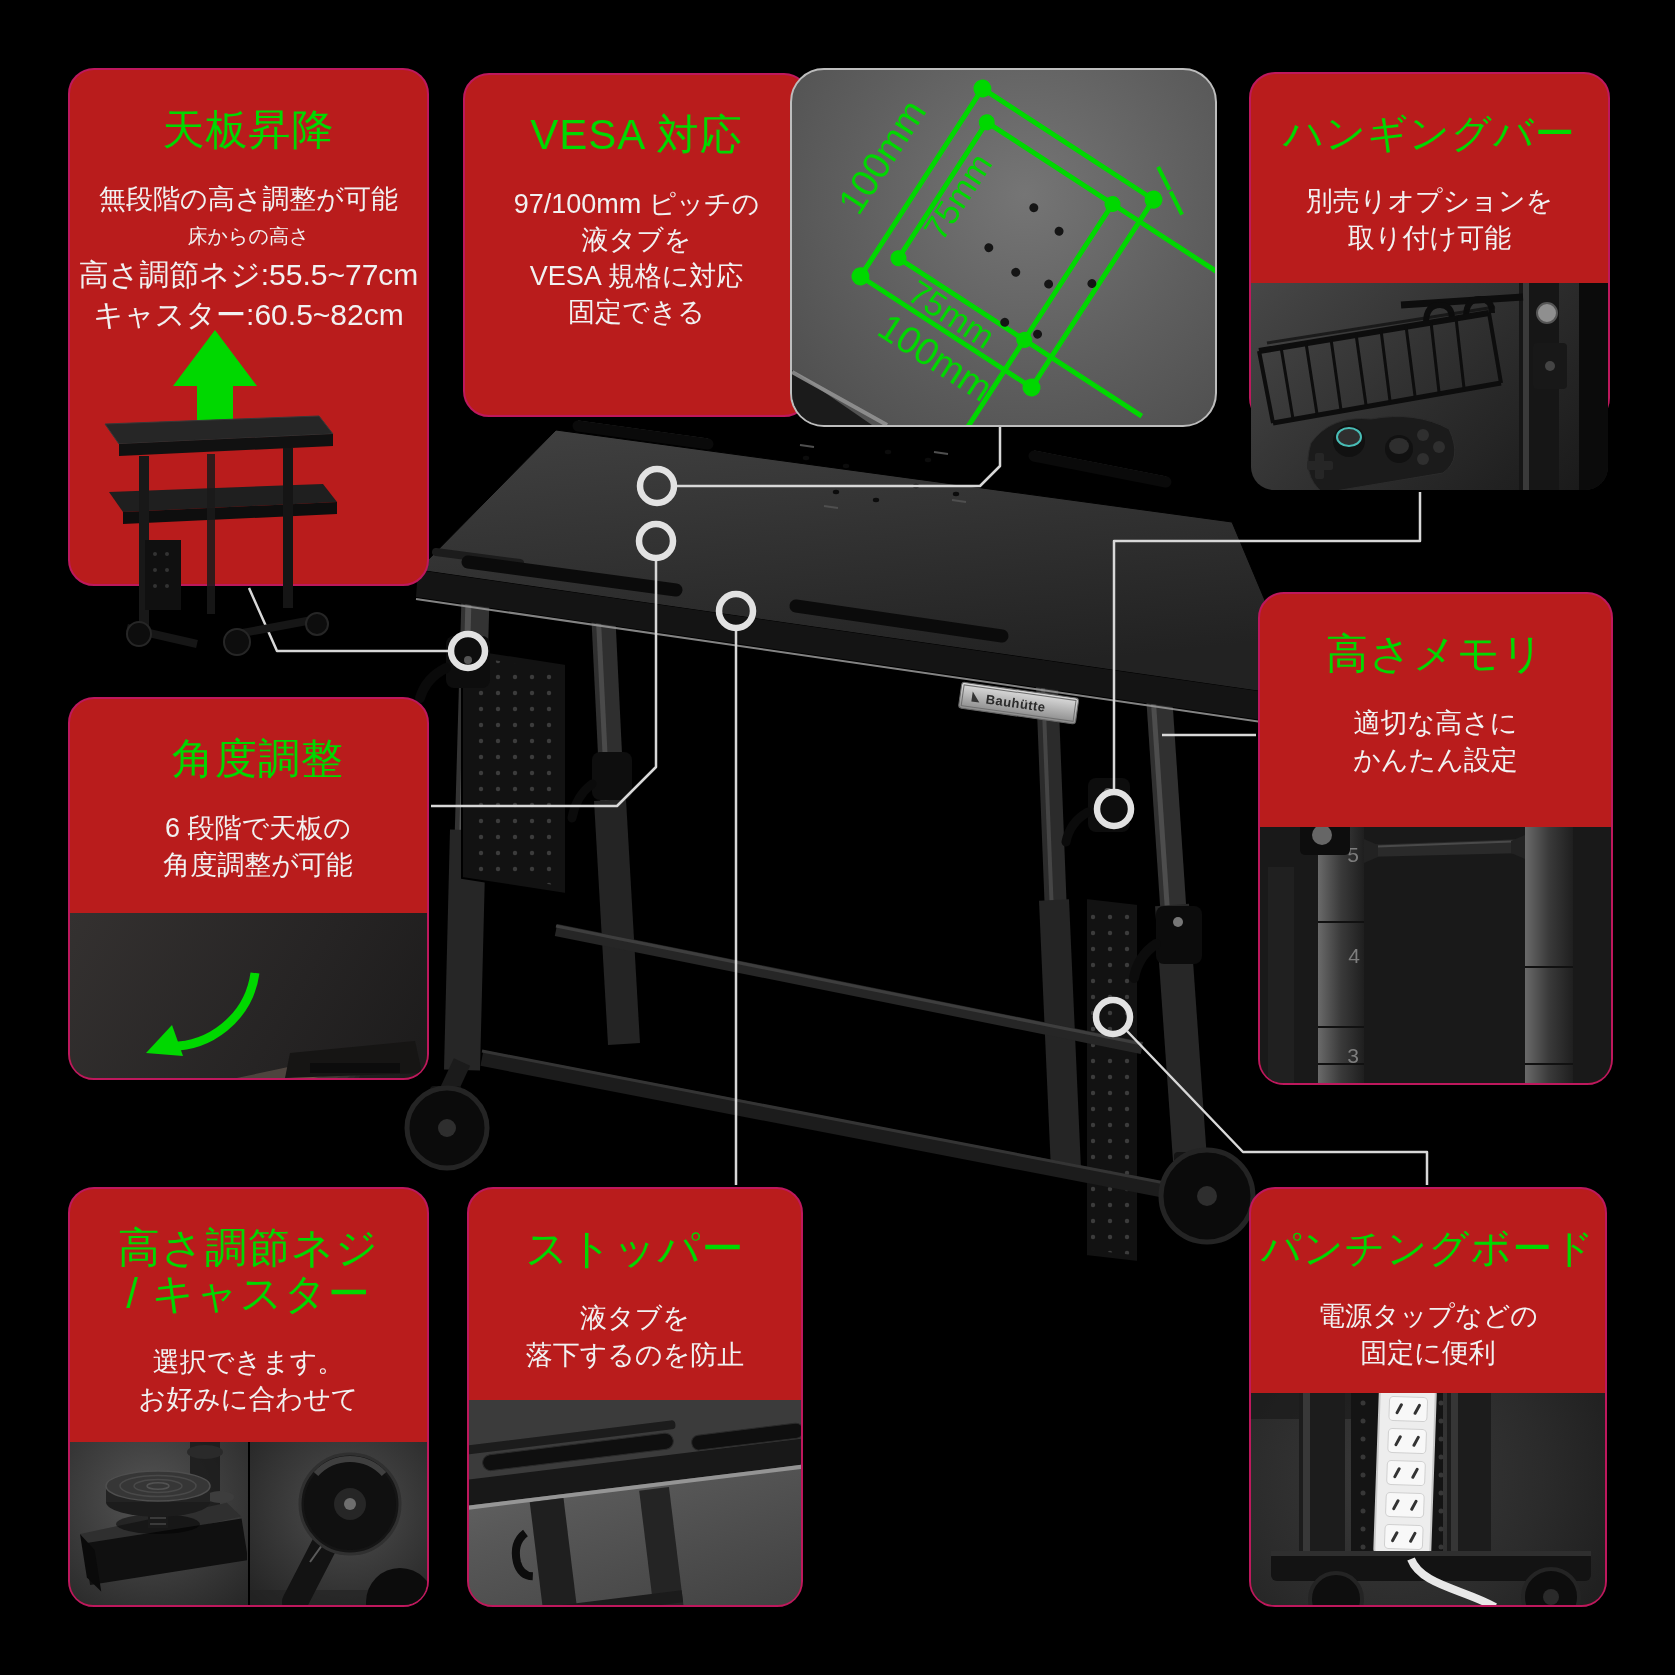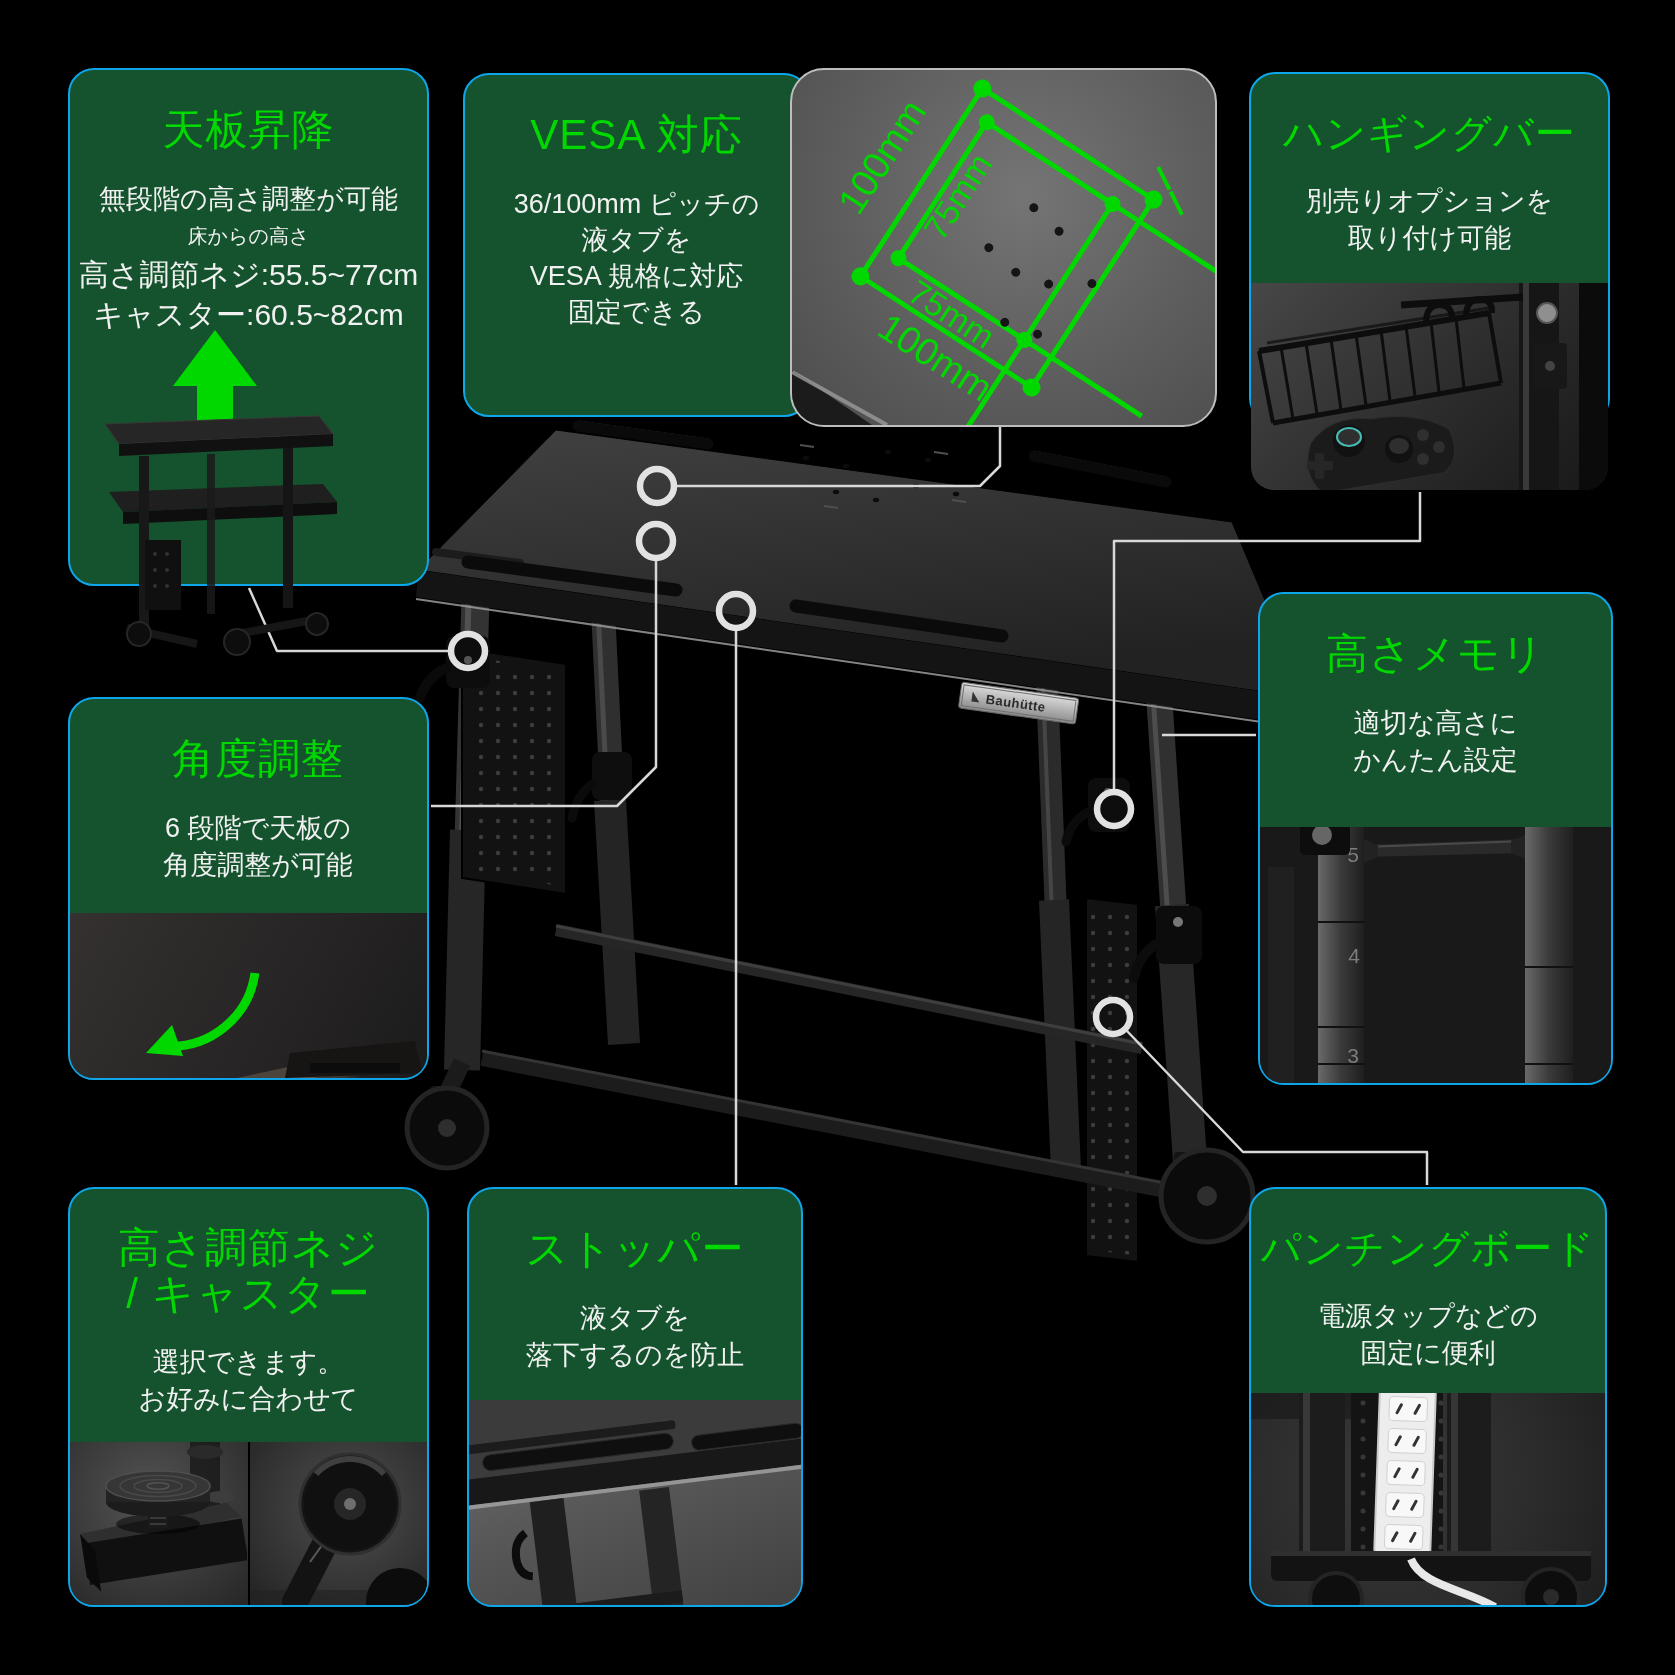--- a/index.html
+++ b/index.html
@@ -5,21 +5,21 @@
   html,body{margin:0;padding:0;background:#000;}
   body{width:1675px;height:1675px;position:relative;overflow:hidden;
        font-family:"Liberation Sans","DejaVu Sans",sans-serif;}
   :root{--green:#00d800;}
   svg text{font-family:"Liberation Sans","DejaVu Sans",sans-serif;}
 
   
   #desk-scene{position:absolute;left:0;top:0;width:1675px;height:1675px;z-index:1;}
 
   
-  .panel{position:absolute;background:#14532d;border:2px solid #0ea5e9;border-radius:26px;
+  .panel{position:absolute;background:#b91c1c;border:2px solid #be185d;border-radius:26px;
          z-index:3;box-sizing:border-box;}
   .panel-title{color:var(--green);text-align:center;font-size:42px;letter-spacing:1px;
                margin-top:36px;line-height:1.15;font-weight:500;}
   .t-small{font-size:40px;}
   .panel-body{color:#f1f1f1;text-align:center;font-size:27px;margin-top:27px;line-height:37px;}
   .panel-body span{display:block;}
   .sz26{font-size:20px;font-family:Liberation Serif, serif;} .sz30{font-size:30px;line-height:40px;}
 
   .photo{position:absolute;overflow:hidden;}
   .photo-bottom{border-radius:0 0 23px 23px;left:0;}
@@ -271,21 +271,21 @@
         <circle cx="150" cy="314" r="13" fill="#0d0d0d" stroke="#262626" stroke-width="2"></circle>
         <circle cx="230" cy="296" r="11" fill="#0d0d0d" stroke="#262626" stroke-width="2"></circle>
       </g>
     </svg>
   </div>
 </div>
 
 <div class="panel" id="panel-vesa">
   <div class="panel-title">VESA 対応</div>
   <div class="panel-body" style="line-height:36px">
-    <span>36/100mm ピッチの</span>
+    <span>97/100mm ピッチの</span>
     <span>液タブを</span>
     <span>VESA 規格に対応</span>
     <span>固定できる</span>
   </div>
 </div>
 
 <div class="panel" id="panel-hanging">
   <div class="panel-title t-small">ハンギングバー</div>
   <div class="panel-body">
     <span>別売りオプションを</span>

